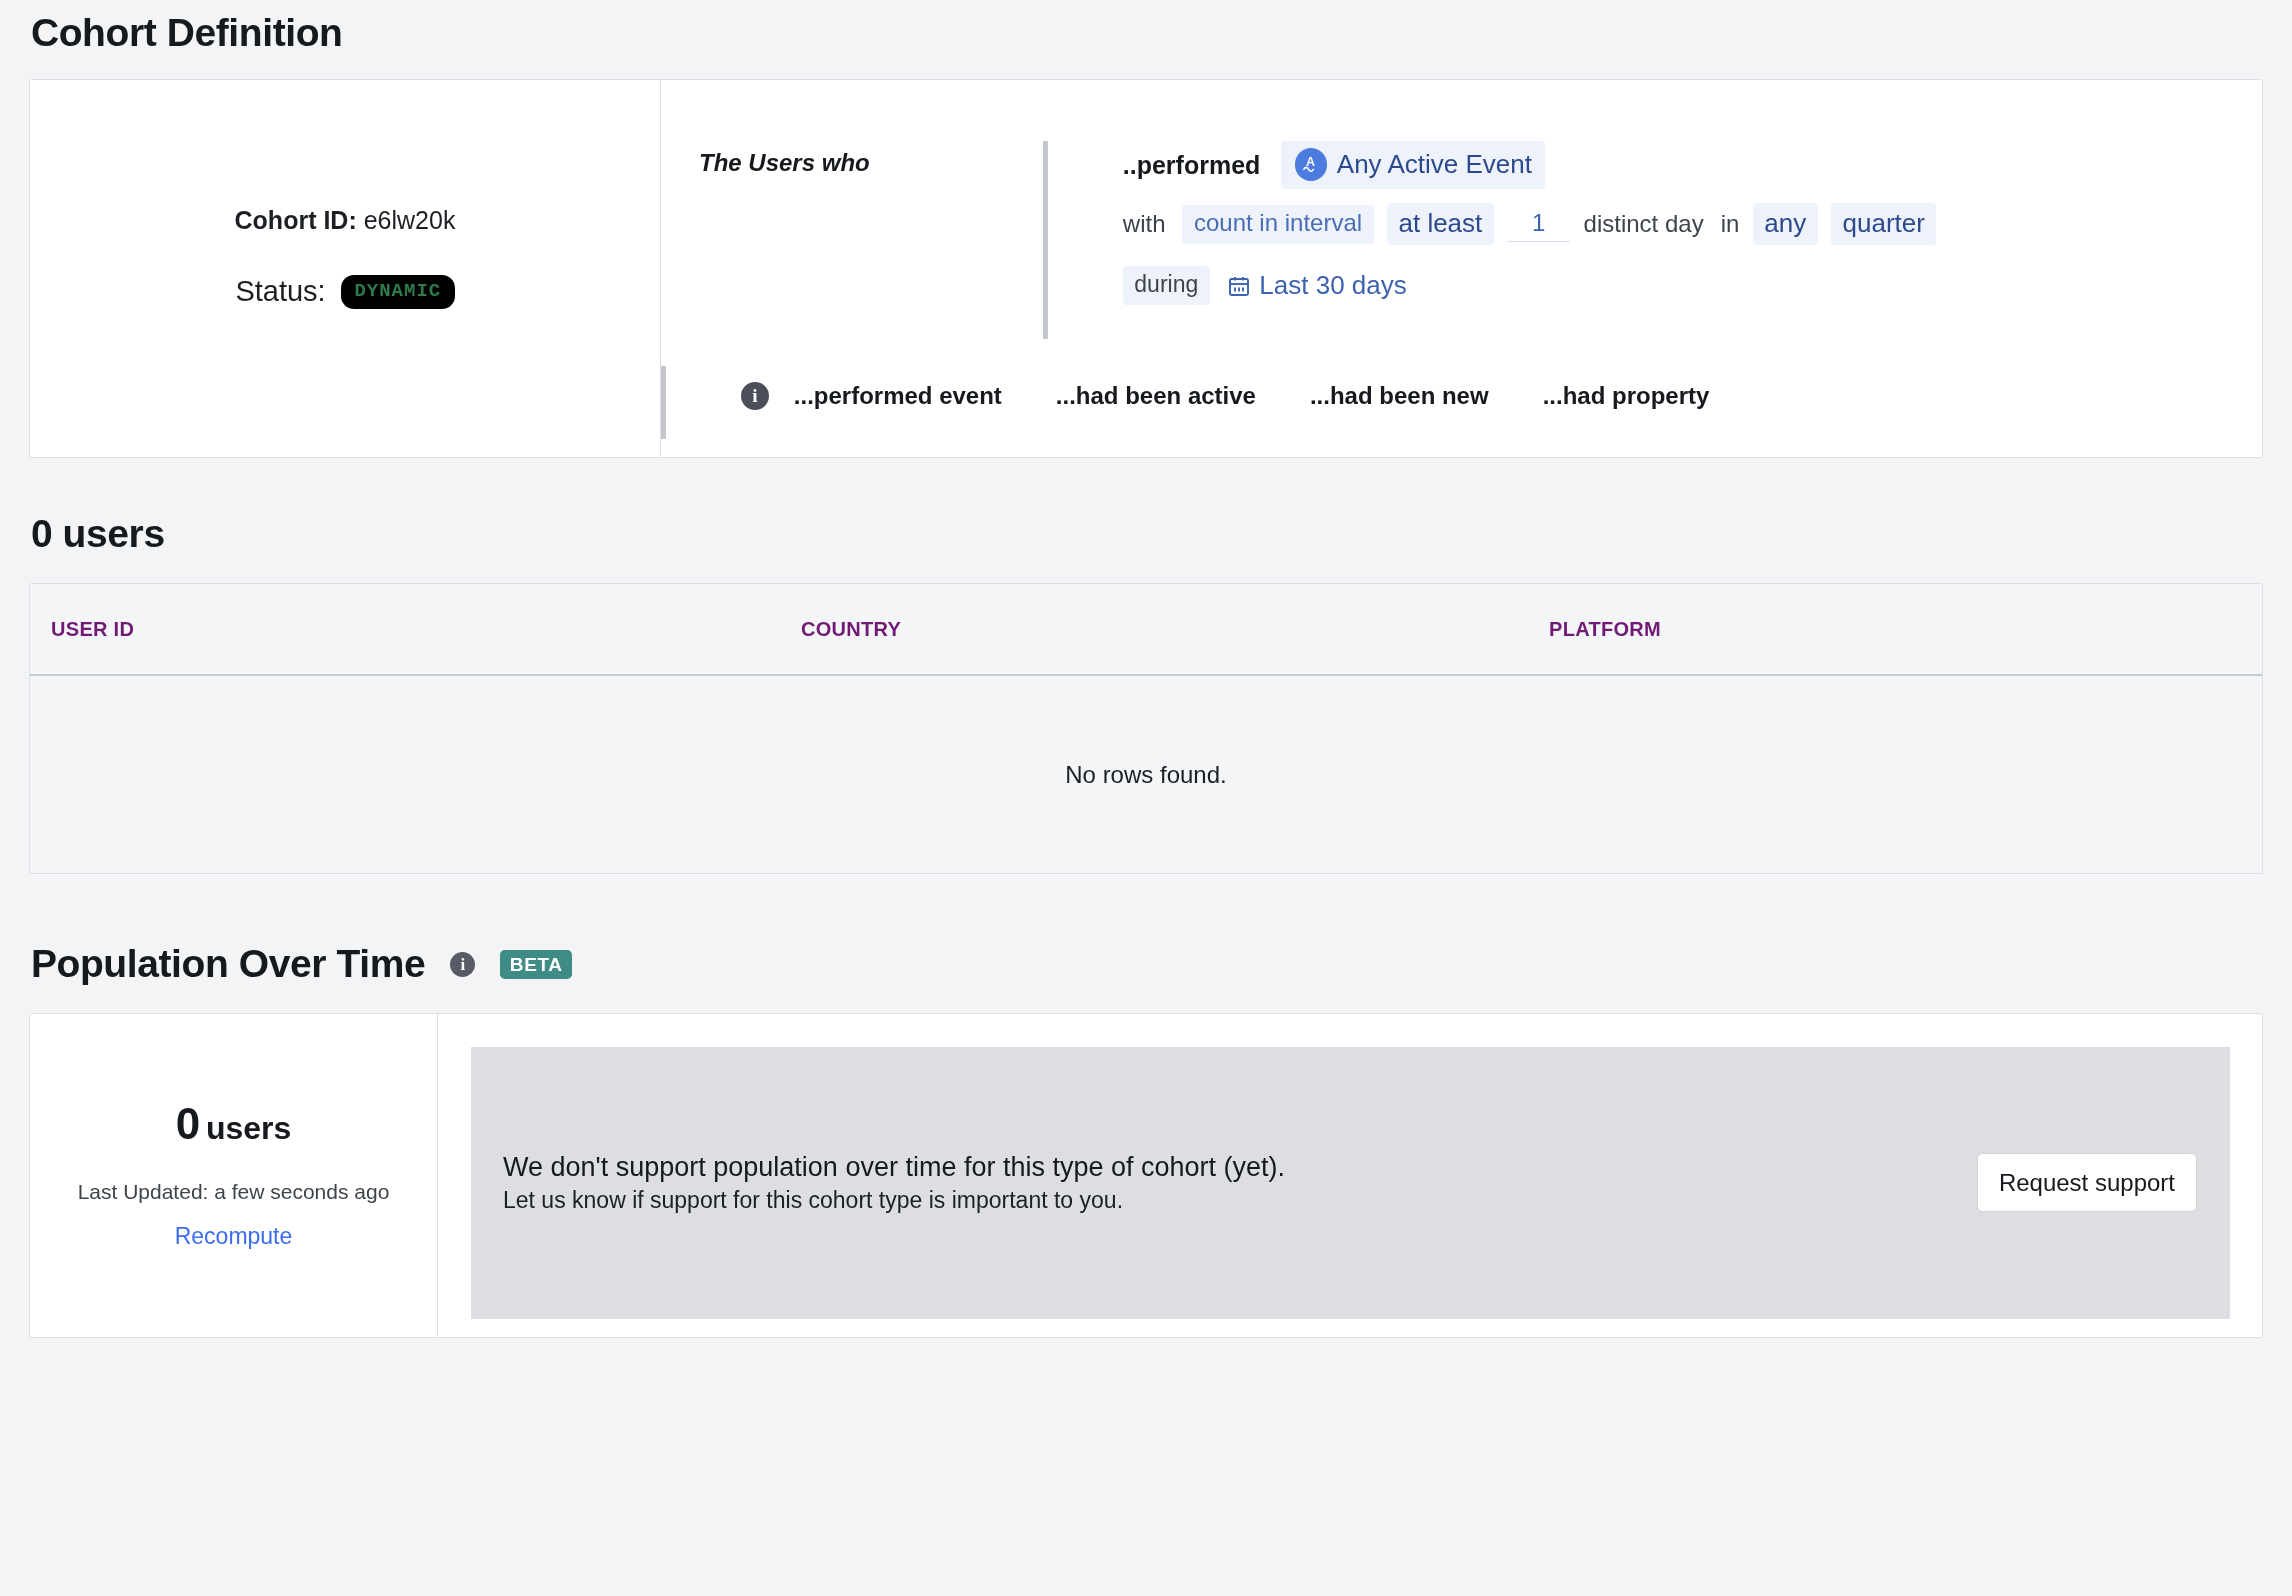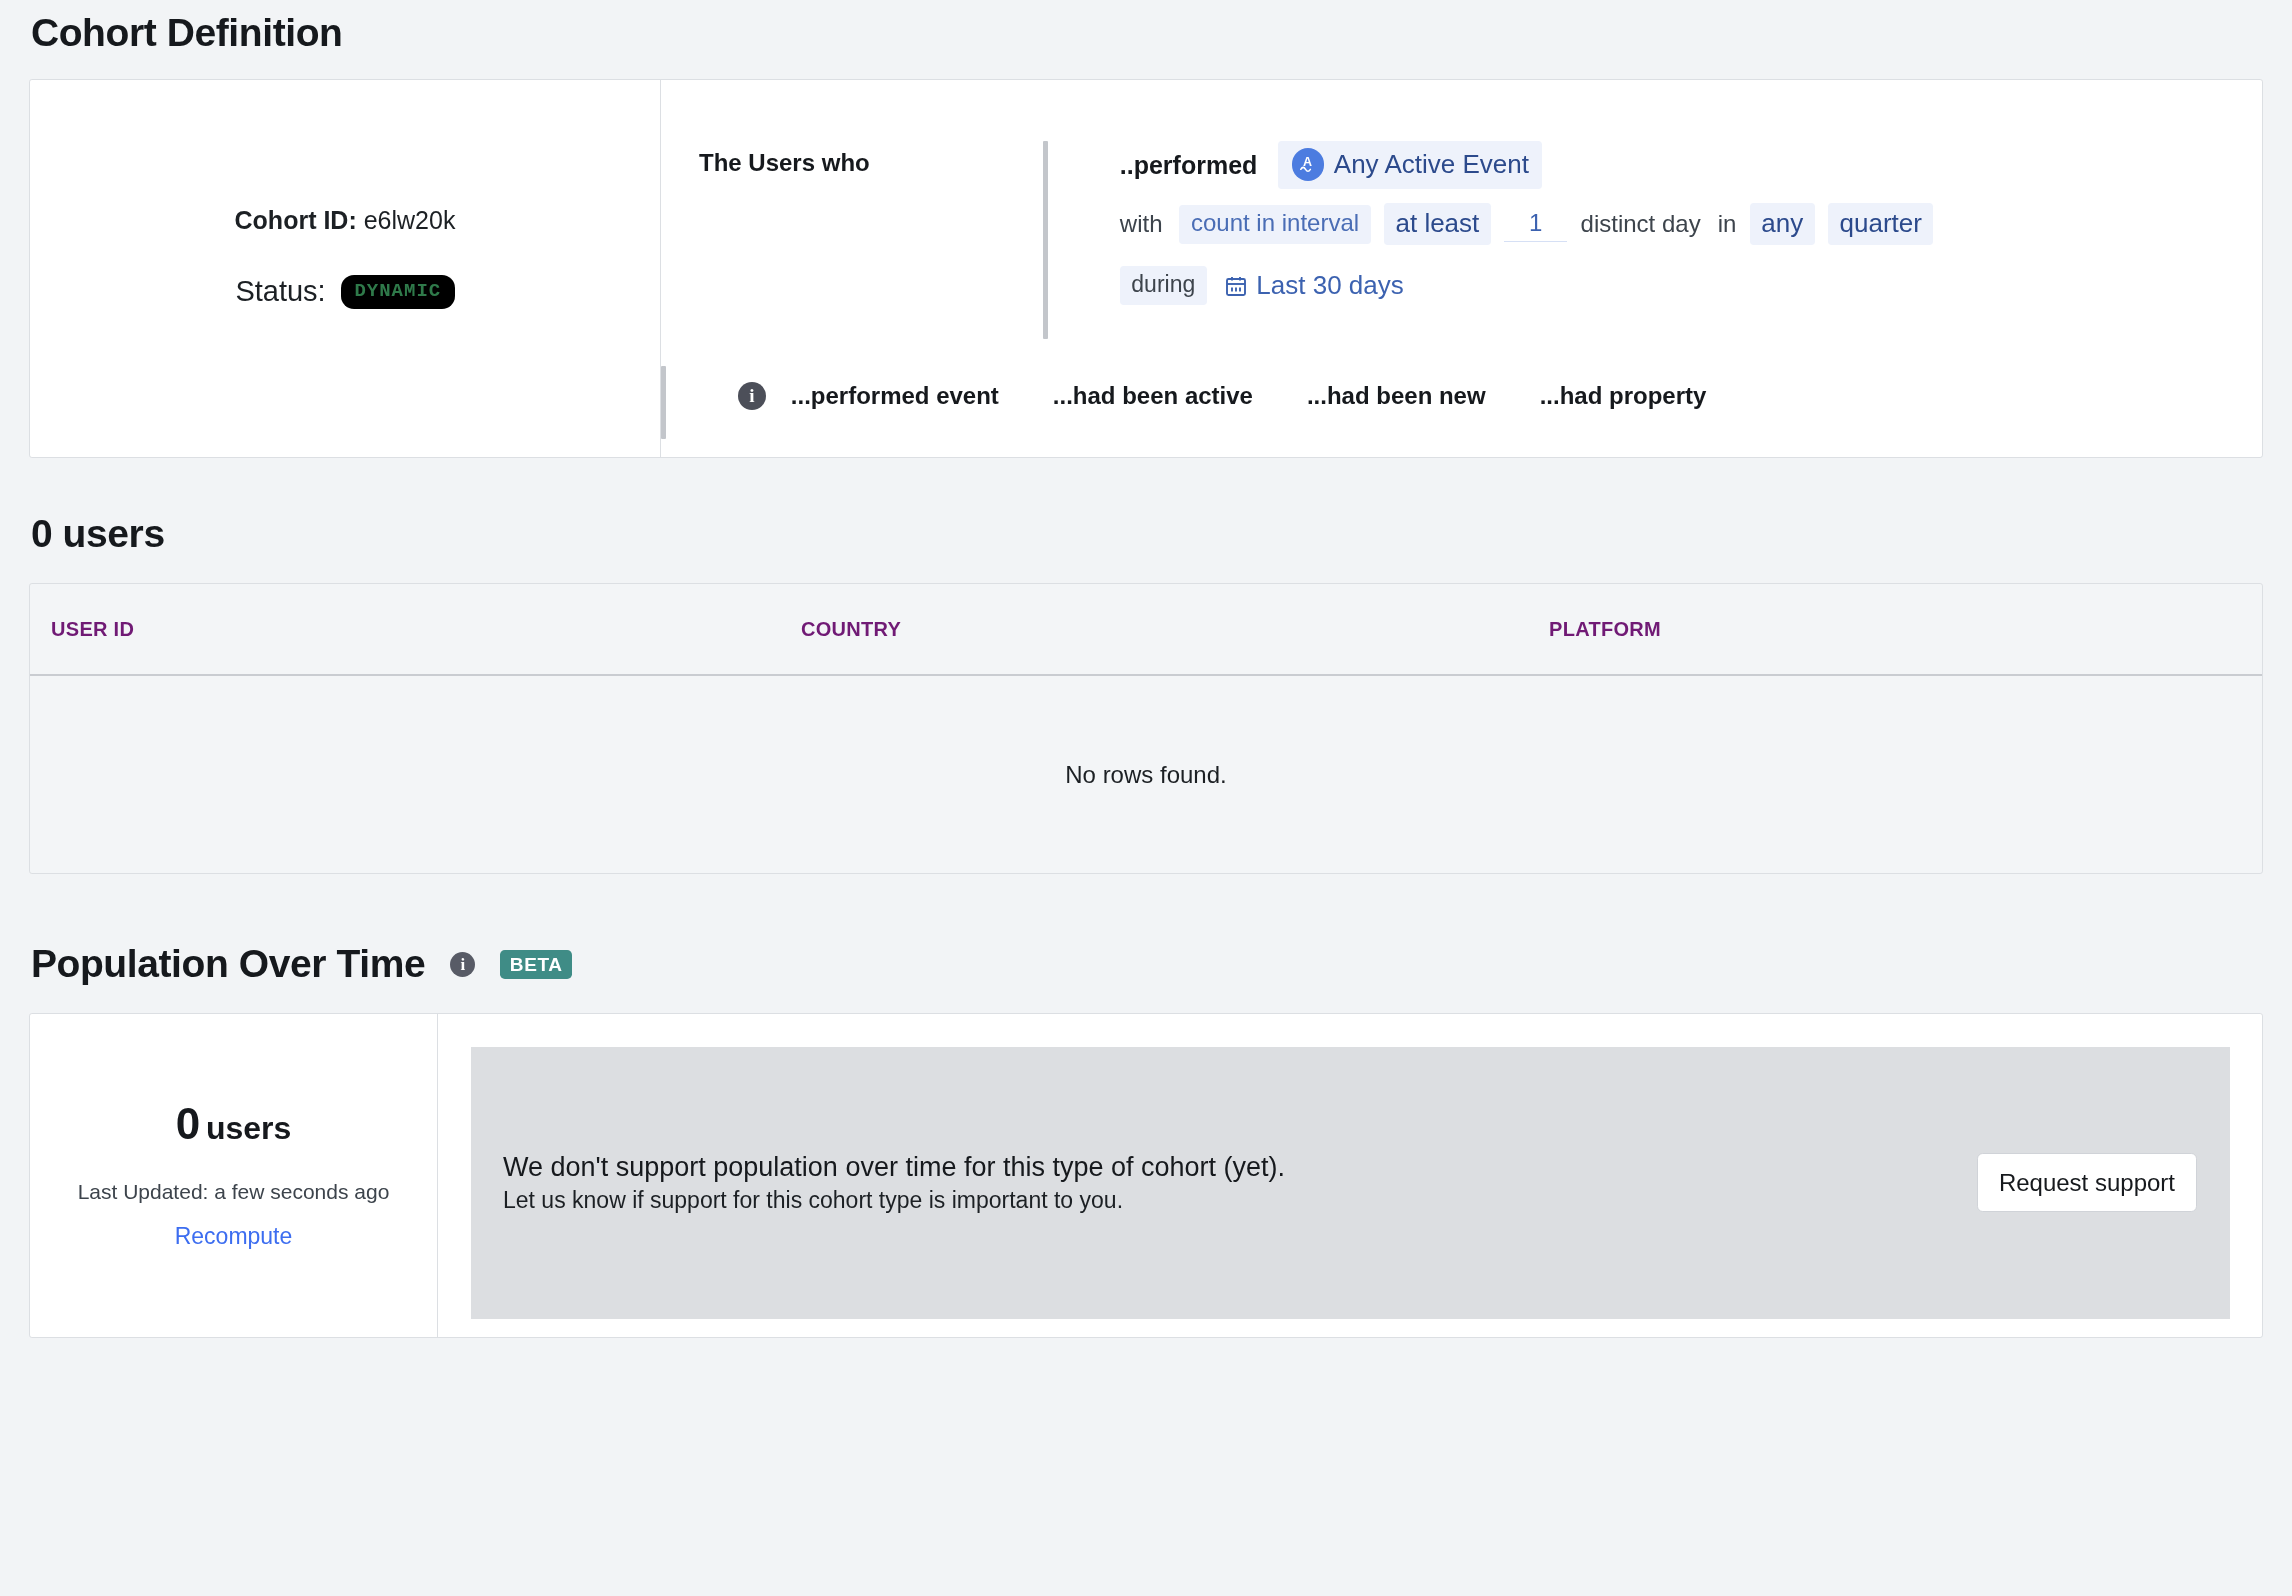--- a/index.html
+++ b/index.html
@@ -72,20 +72,21 @@
   }
 
   .def-right { flex: 1; position: relative; padding: 61px 0 0 0; }
 
   .q-row { display: flex; align-items: flex-start; }
   .q-label-col {
     width: 382px;
     padding-left: 38px;
     padding-top: 7.6px;
     flex-shrink: 0;
+    font-style: italic;
   }
   .q-label-text {
     font-size: 24px;
     font-weight: 700;
     color: #16191d;
   }
   .chip-label {
     display: inline-block;
     background: #eef2fb;
     color: #3c62b0;
@@ -95,21 +96,21 @@
     line-height: 1.1;
   }
   .q-divider {
     width: 4.8px;
     background: #c3c6cb;
     border-radius: 1px;
     flex-shrink: 0;
   }
   .q-divider.tall { height: 198px; }
   .q-divider.short { height: 73px; }
-  .q-content { flex: 1; padding-left: 72px; }
+  .q-content { flex: 1; padding-left: 44px; margin-left: 31px; }
 
   .clause-line { display: flex; align-items: center; flex-wrap: wrap; }
   .clause-line + .clause-line { margin-top: 14.3px; }
 
   .word {
     font-size: 24px;
     color: #3d444c;
   }
   .word.strong { font-weight: 700; color: #16191d; font-size: 25px; }
 

